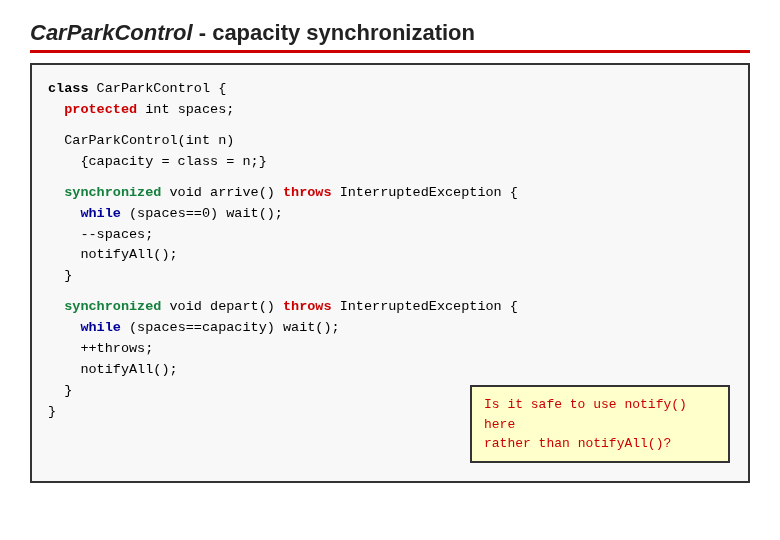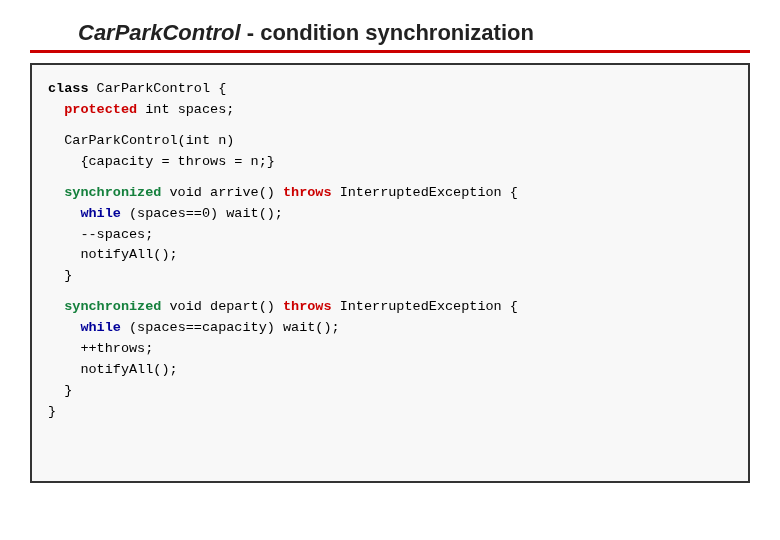--- a/index.html
+++ b/index.html
@@ -23,21 +23,20 @@
     }
 
     .title-text {
       font-size: 22px;
       font-weight: bold;
       color: #222222;
     }
 
     .title-text .class-name {
       font-style: italic;
-      margin-left: 48px;
     }
 
     .title-underline {
       height: 3px;
       background: #cc0000;
       margin-top: 4px;
       margin-bottom: 10px;
     }
 
     .code-box {
@@ -85,37 +84,37 @@
       font-family: 'Courier New', Courier, monospace;
       font-style: normal;
     }
   </style>
 </head>
 <body>
 
 <div class="page-container">
   <div class="title-area">
     <div class="title-text">
-      <span class="class-name">CarParkControl</span><span> - condition synchronization</span>
+      <span class="class-name">CarParkControl</span><span> - capacity synchronization</span>
     </div>
     <div class="title-underline"></div>
   </div>
 
   <div class="code-box">
 
     <div class="code-line"><span class="kw-class">class</span> CarParkControl {</div>
 
     <div class="code-line">  <span class="kw-protected">protected</span> int spaces;</div>
 
 
     <div class="blank-line"></div>
 
     <div class="code-line">  CarParkControl(int n)</div>
 
-    <div class="code-line">    {capacity = throws = n;}</div>
+    <div class="code-line">    {capacity = class = n;}</div>
 
     <div class="blank-line"></div>
 
     <div class="code-line">  <span class="kw-synchronized">synchronized</span> void arrive() <span class="kw-throws">throws</span> InterruptedException {</div>
 
     <div class="code-line">    <span class="kw-while">while</span> (spaces==0) wait();</div>
 
     <div class="code-line">    --spaces;</div>
 
     <div class="code-line">    notifyAll();</div>
@@ -129,14 +128,18 @@
     <div class="code-line">    <span class="kw-while">while</span> (spaces==capacity) wait();</div>
 
     <div class="code-line">    ++throws;</div>
 
     <div class="code-line">    notifyAll();</div>
 
     <div class="code-line">  }</div>
 
     <div class="code-line">}</div>
 
+    <div class="tooltip-box">
+      <span>Is it safe to use <span>notify()</span>  here</span><br>
+      <span>rather than <span>notifyAll()</span>?</span>
+    </div>
   </div>
 </div>
 
 </body></html>

